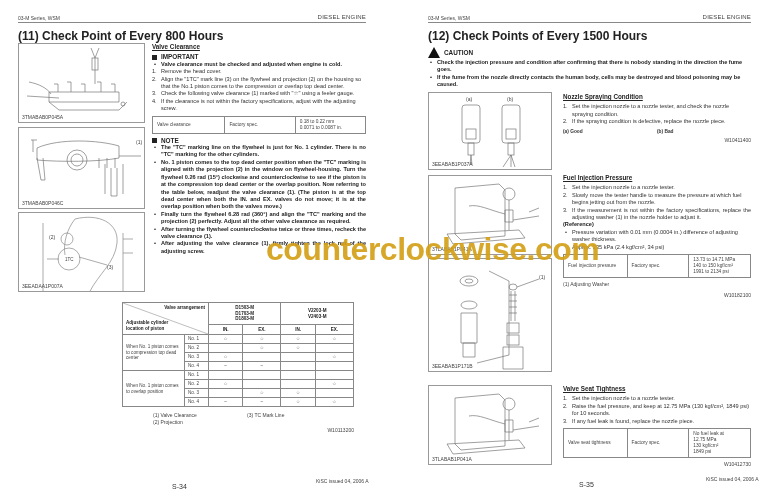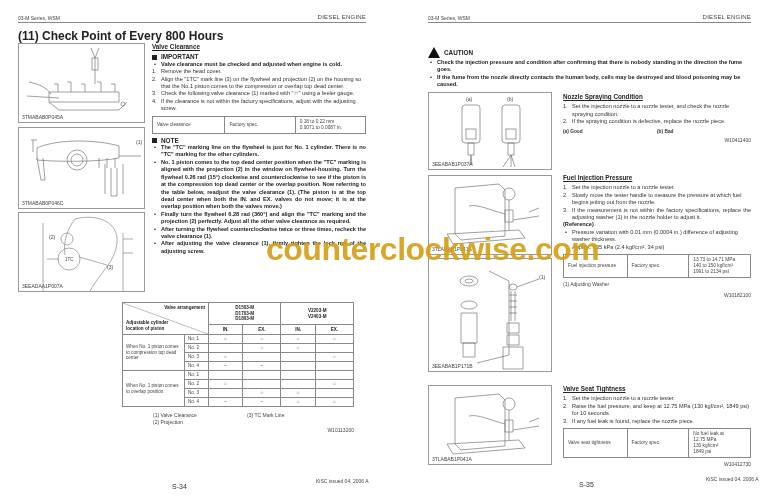--- a/index.html
+++ b/index.html
@@ -230,20 +230,21 @@
 
   <div class="footer-issued" style="left:316px;top:478px;">KiSC issued 04, 2006 A</div>
   <div class="footer-page" style="left:172px;top:483px;">S-34</div>
 </div>
 
 <div class="page right">
   <div class="hdr" style="left:44px;right:17px;">
     <span class="l">03-M Series, WSM</span>
     <span class="r">DIESEL  ENGINE</span>
   </div>
+  <div class="section-title" style="left:44px;">(12) Check Points of Every 1500 Hours</div>
 
   <div class="col" style="left:44px;top:47px;width:323px;">
     <div class="notehead" style="margin-bottom:1px;">
       <span class="caution-tri"></span>
       <span>CAUTION</span>
     </div>
     <div class="bul b">Check the injection pressure and condition after confirming that there is nobody standing in the direction the fume goes.</div>
     <div class="bul b">If the fume from the nozzle directly contacts the human body, cells may be destroyed and blood poisoning may be caused.</div>
   </div>
 

